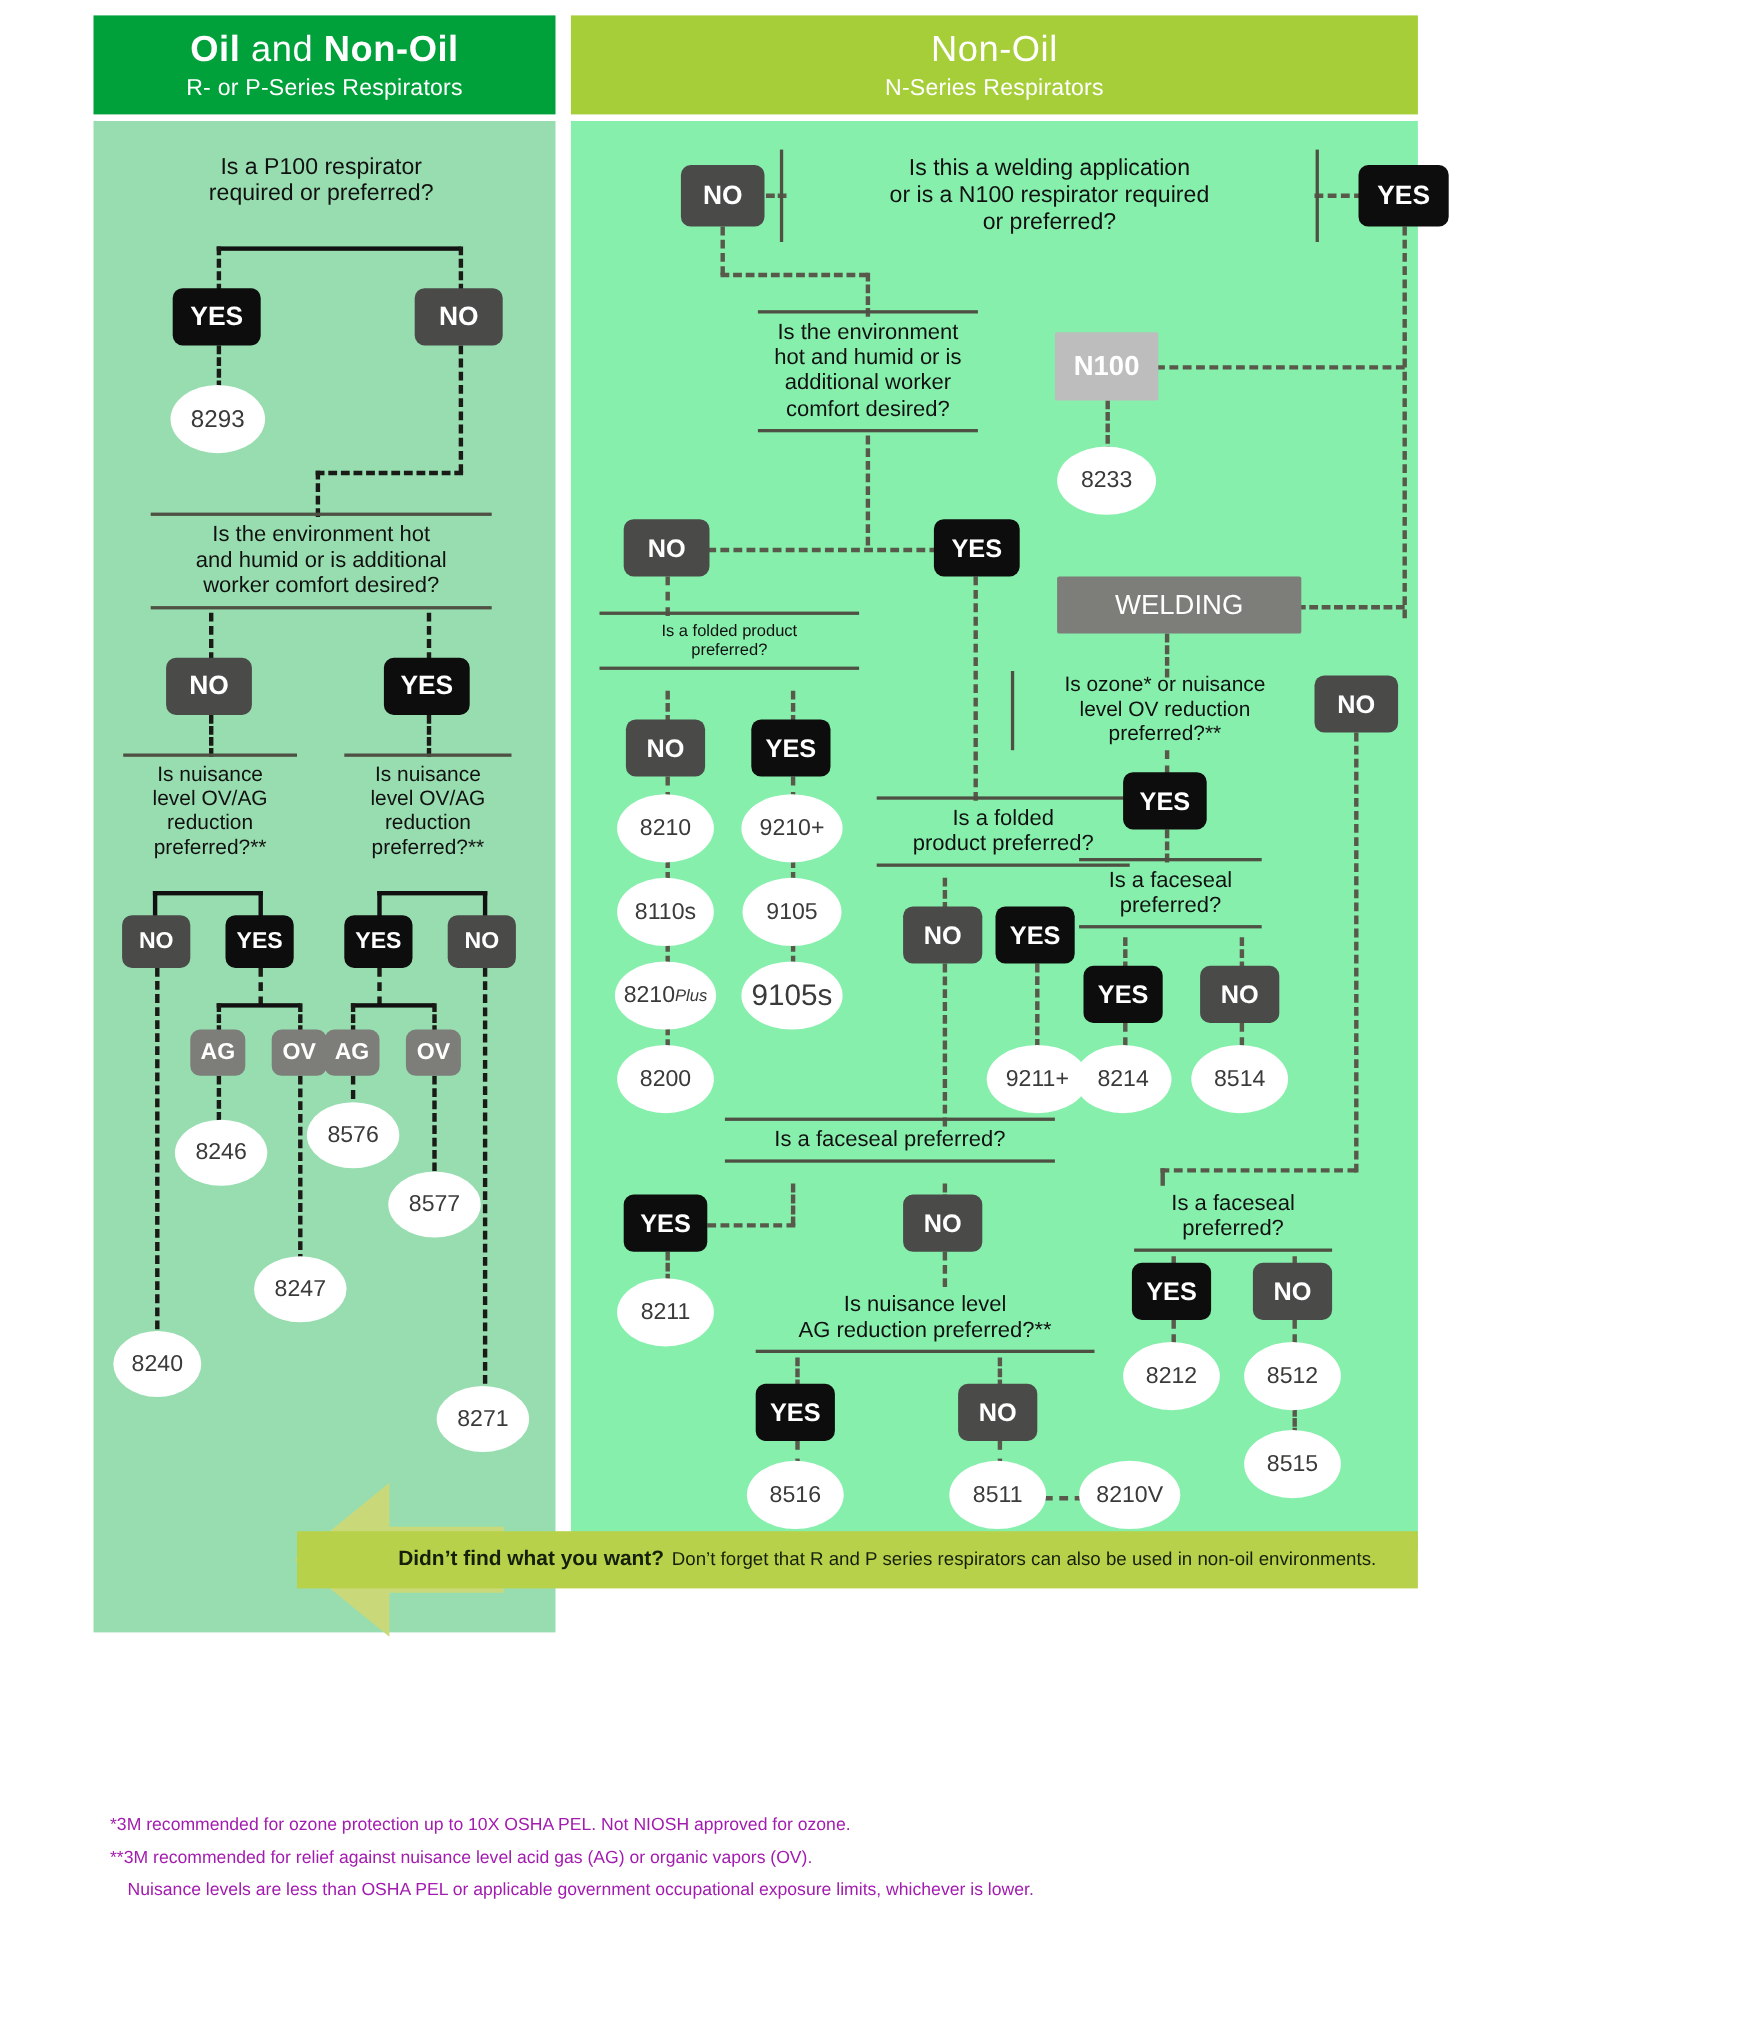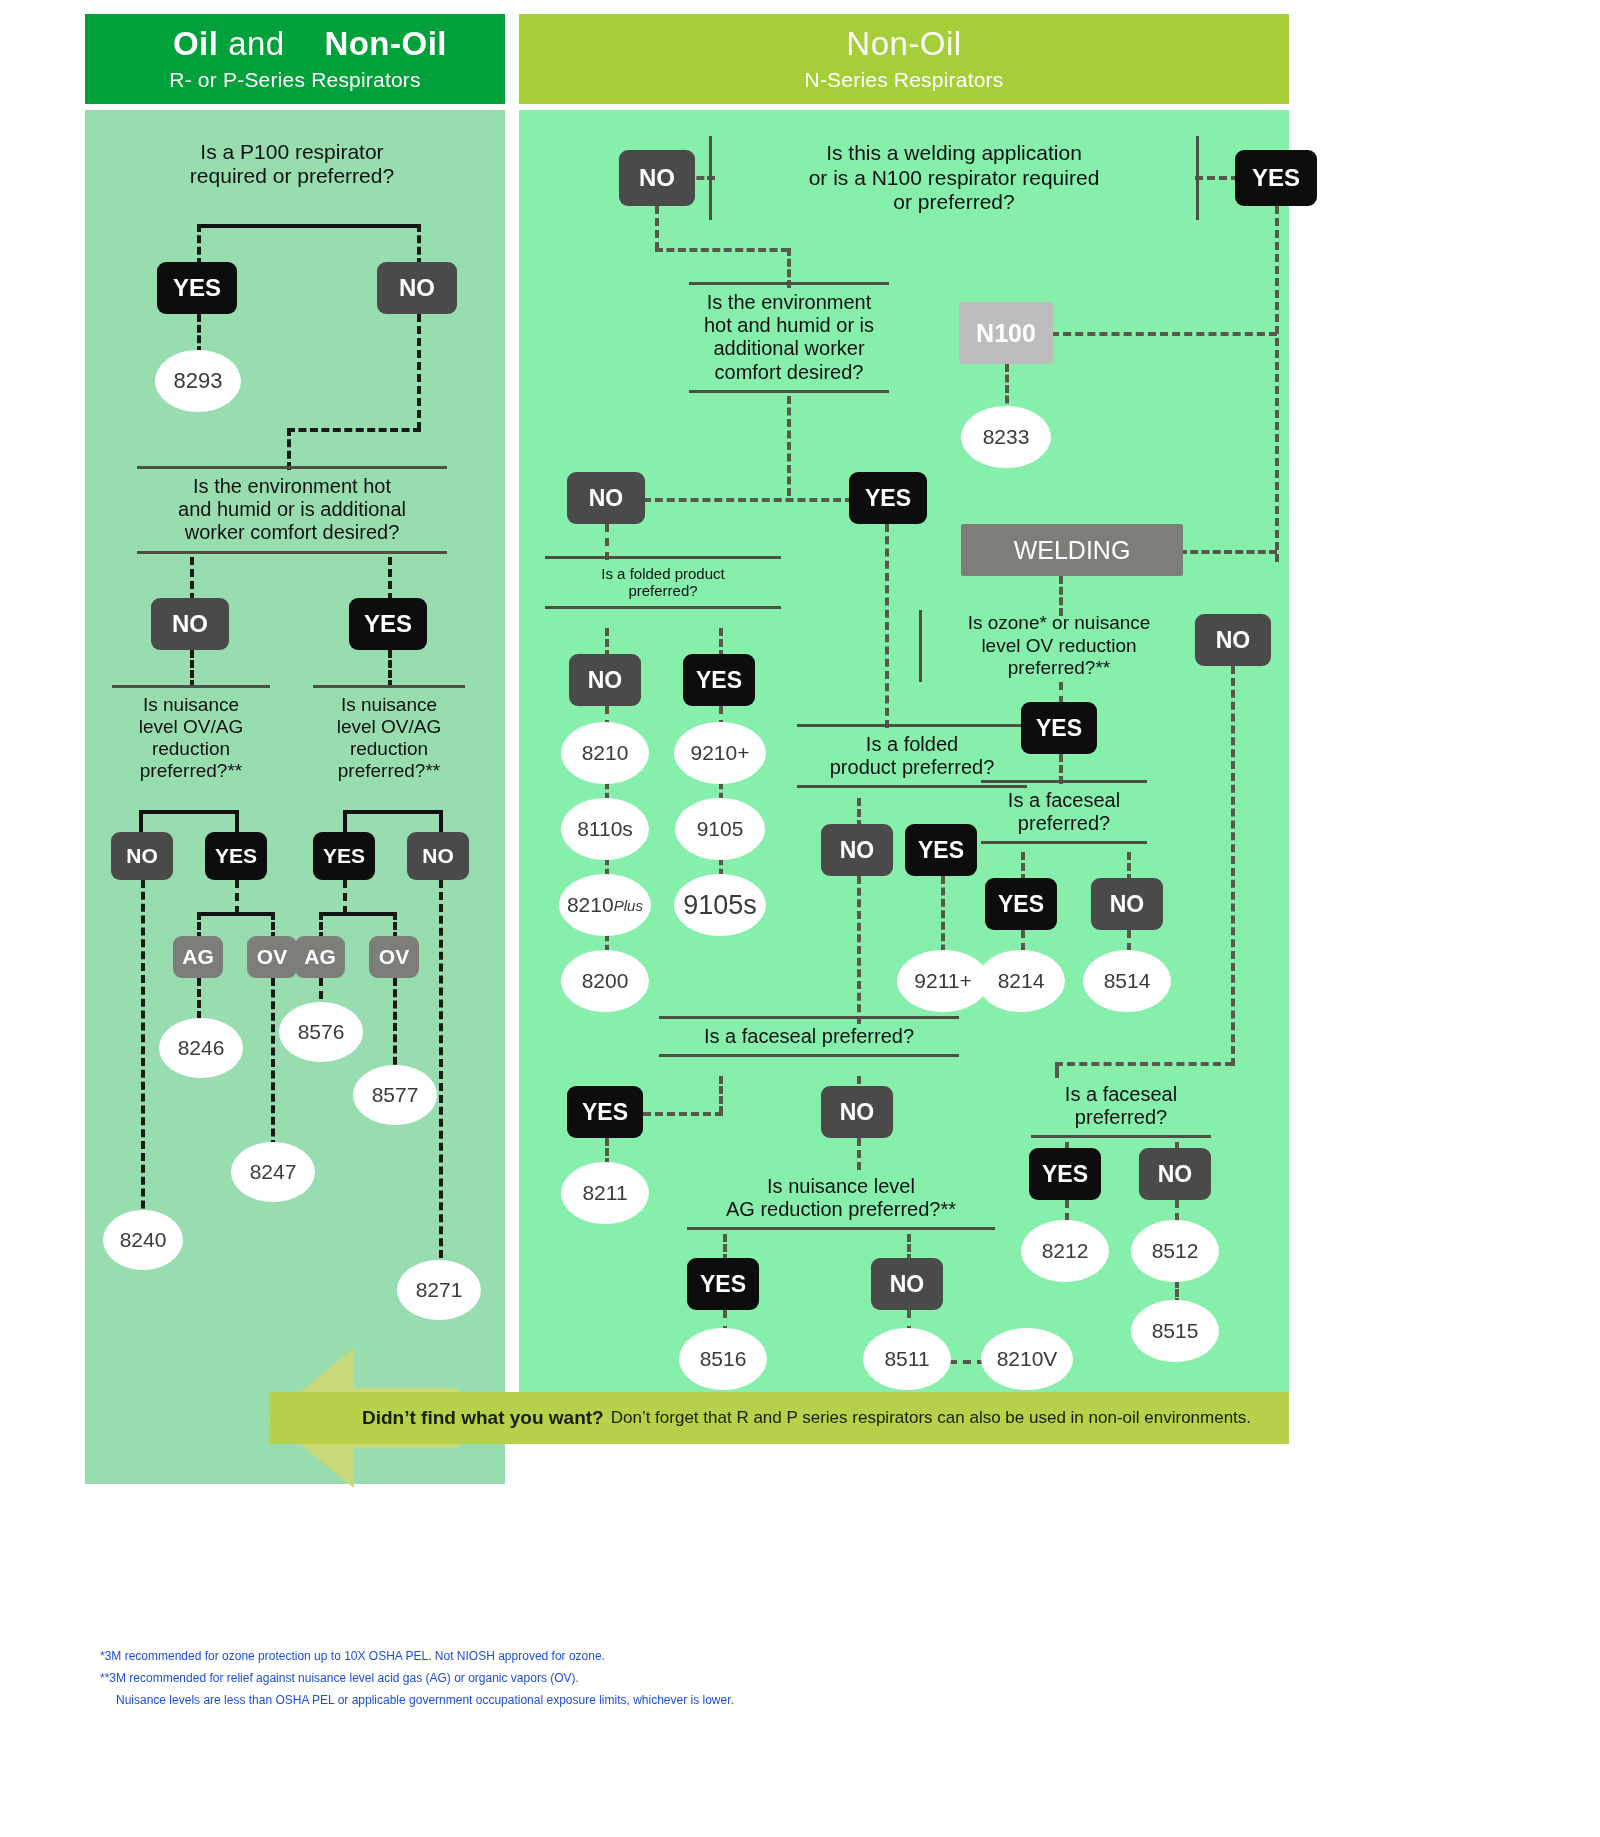--- a/index.html
+++ b/index.html
@@ -18,21 +18,21 @@
 
   .panel-header {
     position:absolute; left:0; top:0; width:100%;
     text-align:center; color:#ffffff; padding:8px 0 10px 0;
   }
   #left-header  { background:#00a13a; height:90px; }
   #right-header { background:#a6ce39; height:90px; }
   .panel-header .title {
     font-size:33px; font-weight:300; letter-spacing:.5px; line-height:44px;
   }
-  .panel-header .title b { font-weight:700;margin-left:30px; }
+  .panel-header .title b { font-weight:700; }
   .panel-header .sub {
     font-size:21px; font-weight:400; line-height:28px; letter-spacing:.2px;
   }
   .panel-body { position:absolute; left:0; top:96px; width:100%; }
   #left-body  { background:#98ddb0; height:1374px; }
   #right-body { background:#86efac; height:1299px; }
 
   
   .node { position:absolute; display:flex; align-items:center; justify-content:center;
           color:#fff; font-weight:700; z-index:5; }
@@ -76,21 +76,21 @@
     background:#b7d24a; display:flex; align-items:center; padding-left:92px;
     z-index:8; font-size:17px; color:#15200a;
   }
   #footer-banner .b { font-weight:700; font-size:19px; margin-right:7px; }
   #footer-arrow {
     position:absolute; left:268px; top:1344px; width:190px; height:148px; z-index:7;
   }
 
   
   #disclaimer { position:absolute; left:100px; top:1645px; width:1000px;
-                font-size:12px; color:#1d4ed8; line-height:1.85; }
+                font-size:16px; color:#a21caf; line-height:1.85; }
   #disclaimer .ind { padding-left:16px; }
 </style>
 </head>
 <body>
 
 <div id="page">
 
   <div class="panel" id="left-panel">
 
     <div class="panel-header" id="left-header">

